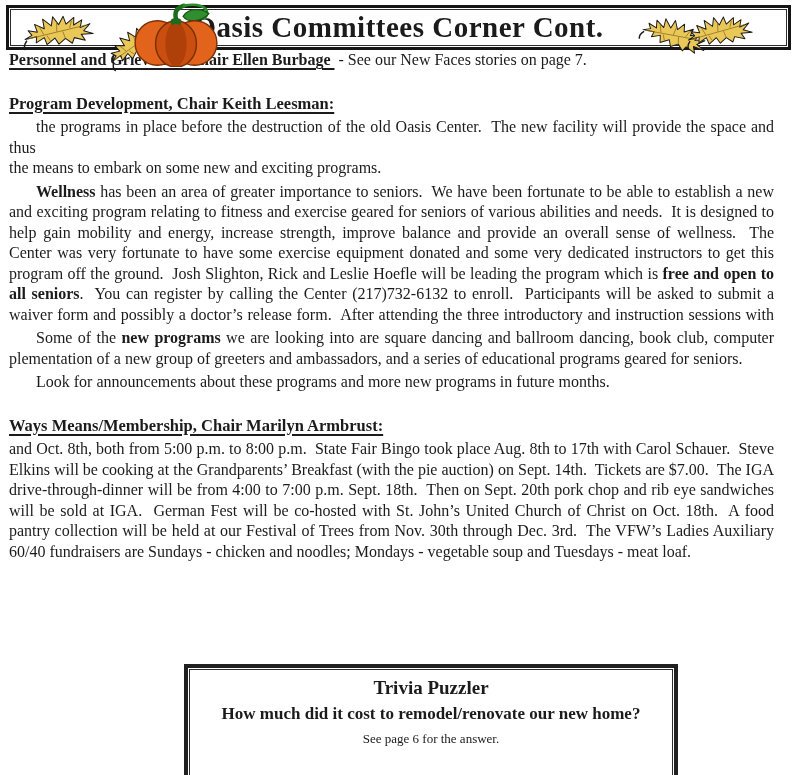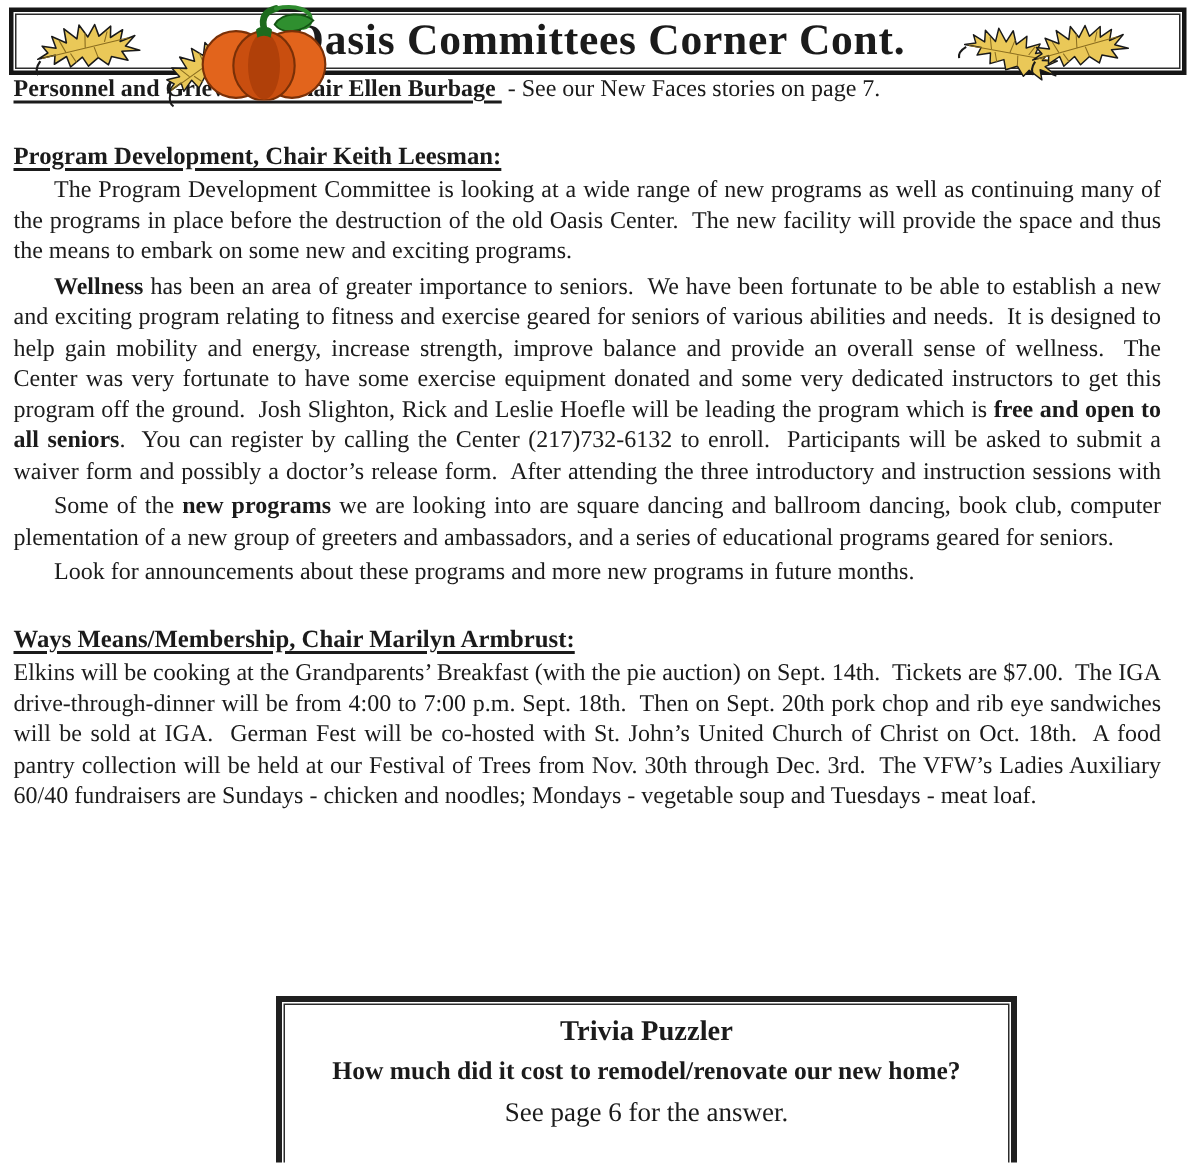--- a/index.html
+++ b/index.html
@@ -46,21 +46,21 @@
   .para.indent .line:first-child{text-indent:27px;}
   .b{font-weight:bold;}
   
   .trivia{
     position:absolute;left:184px;top:664px;width:494px;height:126px;box-sizing:border-box;
     border:4px solid #202020;background:#fff;text-align:center;padding-top:9px;
   }
   .trivia::after{content:'';position:absolute;inset:1px;border:1px solid #2c2c2c;pointer-events:none;}
   .trivia-title{font-size:19px;font-weight:bold;margin-bottom:5px;}
   .trivia-question{font-size:17px;font-weight:bold;margin-bottom:7px;}
-  .trivia-note{font-size:18px;}
+  .trivia-note{font-size:13px;}
 </style>
 </head>
 <body>
 
 <div class="banner">
   <span class="banner-title">Oasis Committees Corner Cont.</span>
 
   <span class="deco leaf1">
     <svg viewBox="0 0 100 46">
       <path d="M6,30 C2,34 0,38 2,42" fill="none" stroke="#1a1a1a" stroke-width="2"></path>
@@ -102,21 +102,20 @@
       <path d="M4,28 L14,24 10,17 22,21 20,10 32,18 32,5 42,16 46,4 52,16 60,6 62,17 74,10 72,20 84,15 80,25 94,22 84,30 96,36 80,34 84,43 70,37 66,44 58,36 48,42 44,33 32,40 30,30 18,35 20,27 Z" fill="#eac858" stroke="#1a1a1a" stroke-width="1.4" stroke-linejoin="round"></path>
       <path d="M8,28 L88,23 M30,26 L26,15 M48,25 L50,12 M66,23 L70,14 M34,28 L38,37 M56,26 L58,36" fill="none" stroke="#8a6d1f" stroke-width="1"></path>
     </svg>
   </span>
 </div>
 
 <div class="article">
     <div class="lead-line"><span class="lead-heading">Personnel and Grievance, Chair Ellen Burbage&nbsp;</span><span class="lead-rest"> - See our New Faces stories on page 7.</span></div>
     <div class="sec-heading">Program Development, Chair Keith Leesman:</div>
     <div class="para indent">
-      <div class="line"><span>The Program Development Committee is looking at a wide range of new programs as well as continuing many of</span></div>
       <div class="line"><span>the programs in place before the destruction of the old Oasis Center.&nbsp; The new facility will provide the space and thus</span></div>
       <div class="line last"><span>the means to embark on some new and exciting programs.</span></div>
     </div>
     <div class="para indent">
       <div class="line"><span class="b">Wellness</span><span> has been an area of greater importance to seniors.&nbsp; We have been fortunate to be able to establish a new</span></div>
       <div class="line"><span>and exciting program relating to fitness and exercise geared for seniors of various abilities and needs.&nbsp; It is designed to</span></div>
       <div class="line"><span>help gain mobility and energy, increase strength, improve balance and provide an overall sense of wellness.&nbsp; The</span></div>
       <div class="line"><span>Center was very fortunate to have some exercise equipment donated and some very dedicated instructors to get this</span></div>
       <div class="line"><span>program off the ground.&nbsp; Josh Slighton, Rick and Leslie Hoefle will be leading the program which is </span><span class="b">free and open to</span></div>
       <div class="line"><span class="b">all seniors</span><span>.&nbsp; You can register by calling the Center (217)732-6132 to enroll.&nbsp; Participants will be asked to submit a</span></div>
@@ -124,20 +123,21 @@
     </div>
     <div class="para indent">
       <div class="line"><span>Some of the </span><span class="b">new programs</span><span> we are looking into are square dancing and ballroom dancing, book club, computer</span></div>
       <div class="line last"><span>plementation of a new group of greeters and ambassadors, and a series of educational programs geared for seniors.</span></div>
     </div>
     <div class="para indent">
       <div class="line last"><span>Look for announcements about these programs and more new programs in future months.</span></div>
     </div>
     <div class="sec-heading">Ways Means/Membership, Chair Marilyn Armbrust:</div>
     <div class="para">
+      <div class="line"><span>and Oct. 8th, both from 5:00 p.m. to 8:00 p.m.&nbsp; State Fair Bingo took place Aug. 8th to 17th with Carol Schauer.&nbsp; Steve</span></div>
       <div class="line"><span>Elkins will be cooking at the Grandparents’ Breakfast (with the pie auction) on Sept. 14th.&nbsp; Tickets are $7.00.&nbsp; The IGA</span></div>
       <div class="line"><span>drive-through-dinner will be from 4:00 to 7:00 p.m. Sept. 18th.&nbsp; Then on Sept. 20th pork chop and rib eye sandwiches</span></div>
       <div class="line"><span>will be sold at IGA.&nbsp; German Fest will be co-hosted with St. John’s United Church of Christ on Oct. 18th.&nbsp; A food</span></div>
       <div class="line"><span>pantry collection will be held at our Festival of Trees from Nov. 30th through Dec. 3rd.&nbsp; The VFW’s Ladies Auxiliary</span></div>
       <div class="line last"><span>60/40 fundraisers are Sundays - chicken and noodles; Mondays - vegetable soup and Tuesdays - meat loaf.</span></div>
     </div>
   </div>
 
 <div class="trivia">
   <div class="trivia-title">Trivia Puzzler</div>

